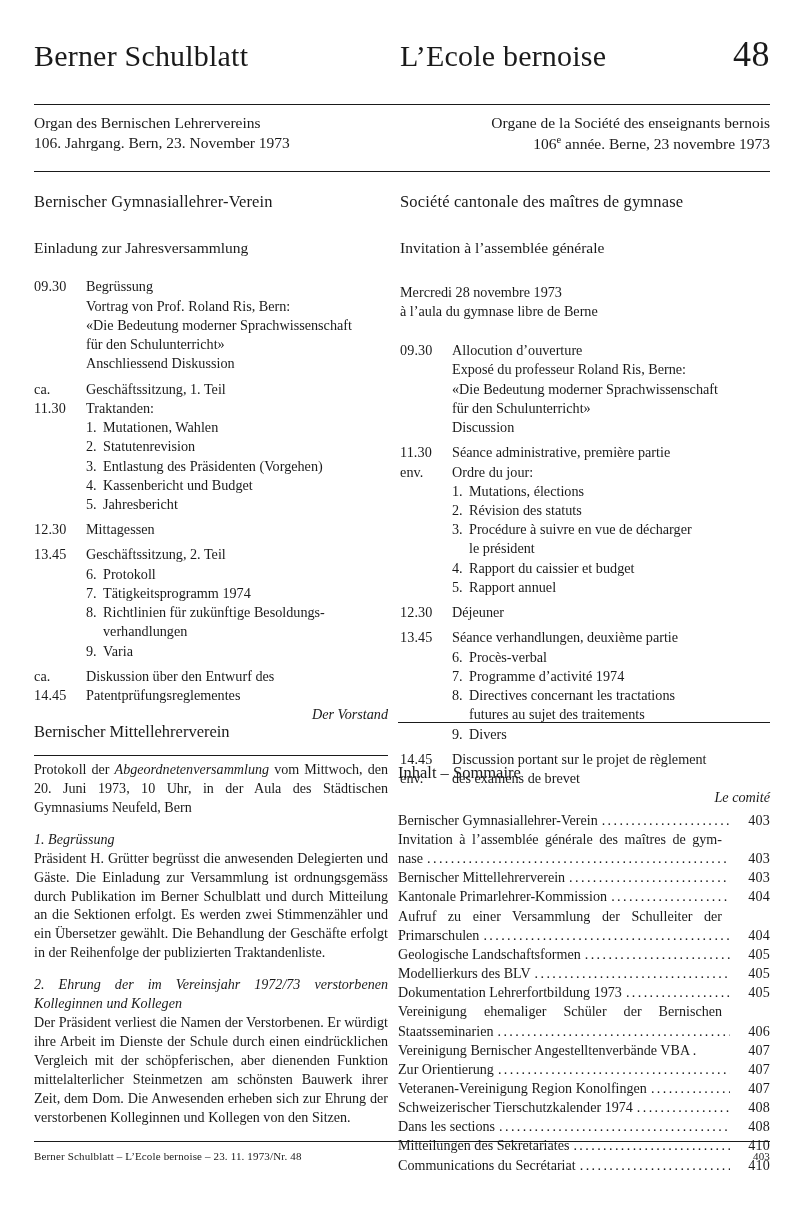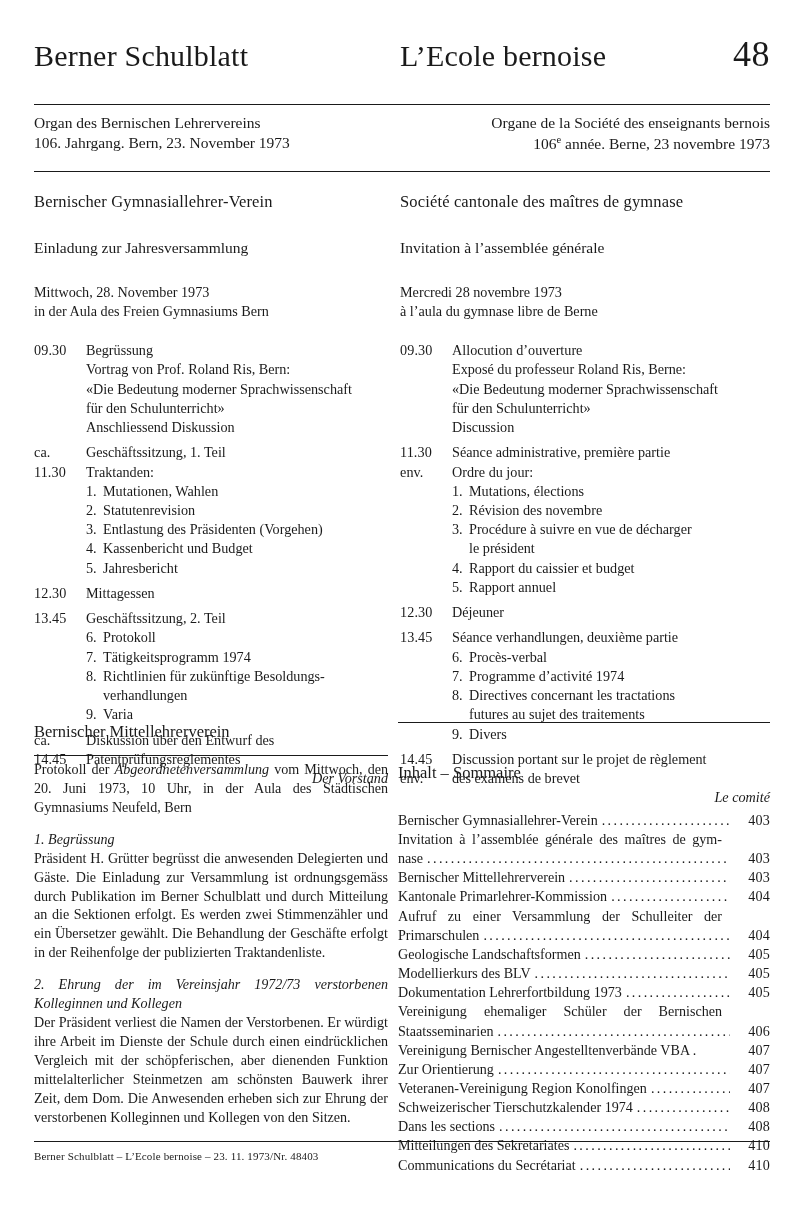--- a/index.html
+++ b/index.html
@@ -236,20 +236,21 @@
   .footer-rule {
     position: absolute;
     left: 34px; top: 1141px;
     width: 736px;
   }
   .footer {
     position: absolute;
     left: 34px; top: 1150px;
     width: 736px;
     display: flex;
+    justify-content: space-between;
     font-size: 11px;
     letter-spacing: 0.15px;
   }
 </style>
 </head>
 <body>
 
 <div class="page">
 
   <div class="masthead">
@@ -271,24 +272,20 @@
     </div>
   </div>
 
   <hr class="rule rule-bottom">
 
   <div class="cols">
 
     <div class="col-de">
       <h2 class="section-title">Bernischer Gymnasiallehrer-Verein</h2>
       <h3 class="section-sub">Einladung zur Jahresversammlung</h3>
-      <div class="meeting-where">
-        <div>Mittwoch, 28. November 1973</div>
-        <div>in der Aula des Freien Gymnasiums Bern</div>
-      </div>
       <div class="agenda">
           <div class="agenda-row">
             <div class="agenda-time">09.30</div>
             <div class="agenda-body">
               <span class="ln">Begrüssung</span>
               <span class="ln">Vortrag von Prof. Roland Ris, Bern:</span>
               <span class="ln">«Die Bedeutung moderner Sprachwissenschaft</span>
               <span class="ln">für den Schulunterricht»</span>
               <span class="ln">Anschliessend Diskussion</span>
             </div>
@@ -394,21 +391,21 @@
             <div class="agenda-body">
               <span class="ln">Séance administrative, première partie</span>
               <span class="ln">Ordre du jour:</span>
               <ol class="traktanden">
                 <li>
                   <span class="num">1.</span>
                   <span class="txt">Mutations, élections</span>
                 </li>
                 <li>
                   <span class="num">2.</span>
-                  <span class="txt">Révision des novembre</span>
+                  <span class="txt">Révision des statuts</span>
                 </li>
                 <li>
                   <span class="num">3.</span>
                   <span class="txt">Procédure à suivre en vue de décharger<br>le président</span>
                 </li>
                 <li>
                   <span class="num">4.</span>
                   <span class="txt">Rapport du caissier et budget</span>
                 </li>
                 <li>

